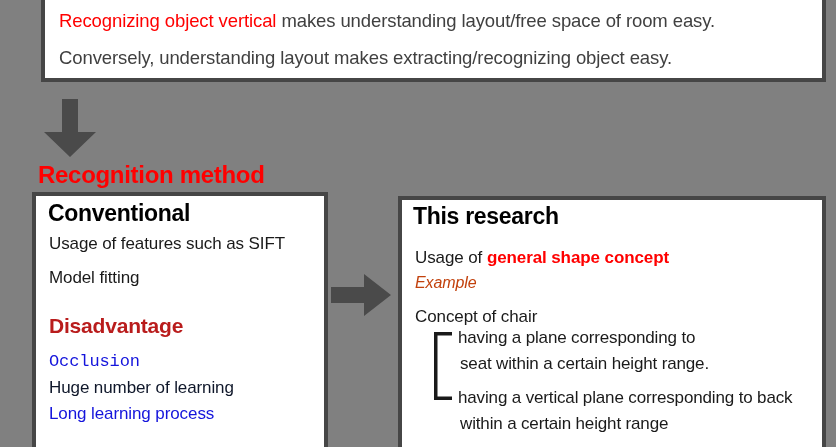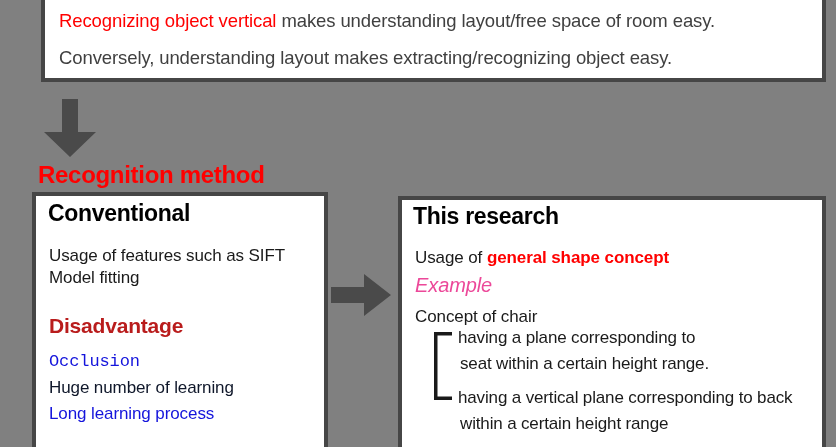--- a/index.html
+++ b/index.html
@@ -103,40 +103,40 @@
   .body-line {
     position: absolute;
     left: 13px;
     font-size: 17px;
     color: #1a1a1a;
     white-space: nowrap;
     letter-spacing: -0.1px;
   }
 
   
-  .lp-usage   { top: 38px; margin-top: 12px; }
+  .lp-usage   { top: 38px; }
   .lp-model   { top: 72px; }
   .lp-disadv  {
     top: 118px;
     font-size: 21px;
     font-weight: bold;
     color: #b91c1c;
     letter-spacing: -0.2px;
   }
   .lp-d1 { top: 156px; color: #1414dc; font-size: 17px; font-family: Liberation Mono, monospace; }
   .lp-d2 { top: 182px; color: #0f172a; font-size: 17px; }
   .lp-d3 { top: 208px; color: #1414dc; font-size: 17px; }
 
   
   .rp-usage   { top: 36px; margin-top: 12px; }
   .rp-example {
     top: 74px;
-    font-size: 20px;
+    font-size: 16px;
     font-style: italic;
-    color: #ec4899;
+    color: #c2410c;
   }
   .rp-concept { top: 107px; }
 
   .strong-red {
     color: #ff0000;
     font-weight: bold;
   }
 
   
   .bracket-group {

